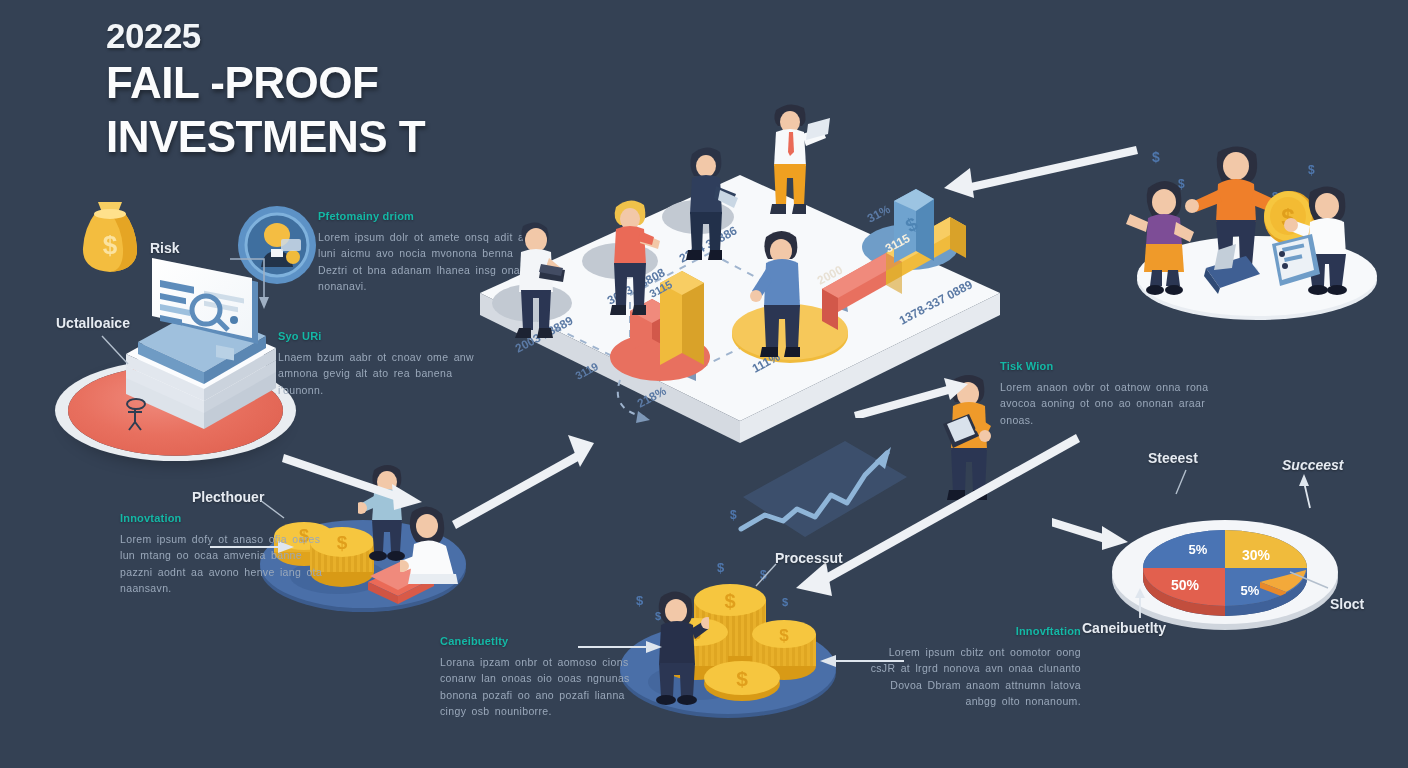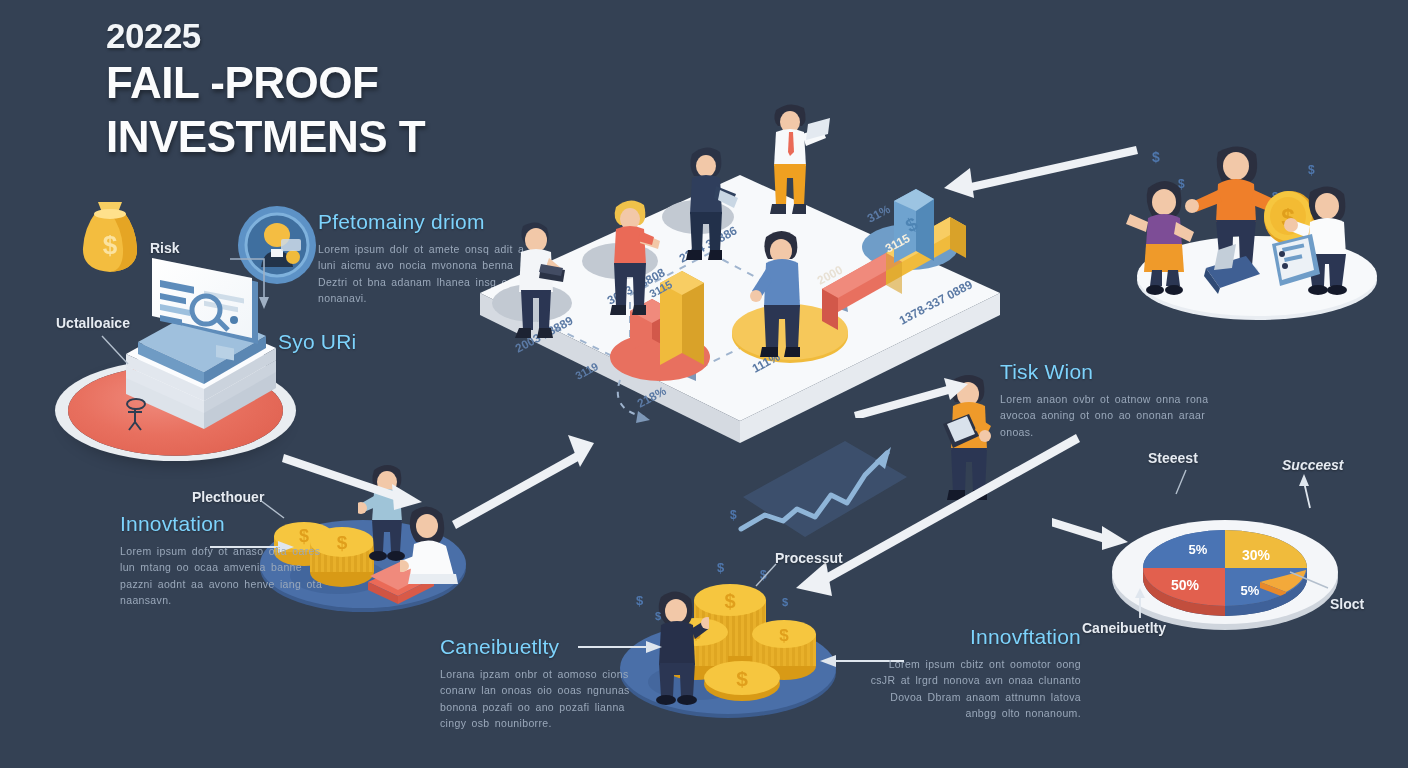--- a/index.html
+++ b/index.html
@@ -22,21 +22,21 @@
   }
   .title-line {
     font-size:44px; font-weight:bold; color:#fbfcfd;
     letter-spacing:-0.5px; line-height:1.08; margin-top:6px;
     text-shadow:1px 3px 4px rgba(0,0,0,.4);
   }
 
   
   .text-block { width:215px; }
   .tb-head {
-    font-size:21px; font-weight:normal; color:#7dd3fc; margin-bottom:7px;
+    font-size:11px; font-weight:bold; color:#14b8a6; margin-bottom:7px;
     letter-spacing:.2px; text-shadow:0 1px 2px rgba(0,0,0,.3);
   }
   .tb-body {
     font-size:10.5px; line-height:1.55; color:#9aa8ba;
     filter:blur(.45px); letter-spacing:.35px; word-spacing:2px;
   }
 
   
   .lead-label {
     font-size:14px; font-weight:bold; color:#e6ebf2;
@@ -163,20 +163,21 @@
 
   <div class="abs lead-label" style="left:56px; top:315px;">Uctalloaice</div>
   <div class="abs" style="left:100px; top:334px; width:42px; height:36px;">
     <svg width="42" height="36">
         <path d="M2 2 L28 30" stroke="#b3bfcd" stroke-width="1.4" fill="none"></path>
       </svg>
   </div>
 
   <div class="abs text-block" style="left:278px; top:330px;">
     <div class="tb-head">Syo URi</div>
+    <div class="tb-body">Lnaem bzum aabr ot cnoav ome anw amnona gevig alt ato rea banena i'ounonn.</div>
   </div>
 
   <div class="abs" id="main-platform">
     <svg width="540" height="340" viewBox="0 0 540 340">
 
       <path d="M10 118 L270 0 L530 118 L270 246 Z" fill="#f7f9fb"></path>
       <path d="M10 118 L10 140 L270 268 L270 246 Z" fill="#d5dae1"></path>
       <path d="M270 246 L270 268 L530 140 L530 118 Z" fill="#e6eaef"></path>
 
       <path d="M60 140 L160 190" stroke="#9fb4ce" stroke-width="2" stroke-dasharray="7 7" fill="none"></path>

